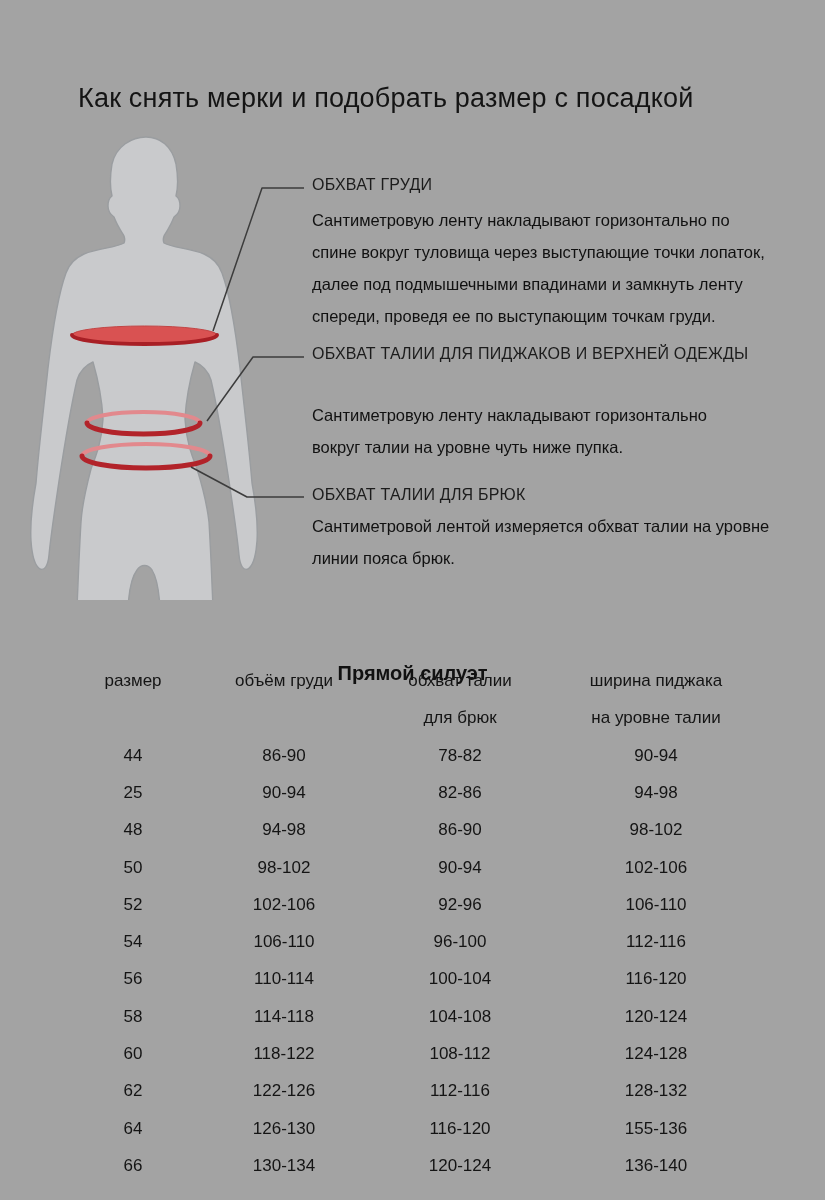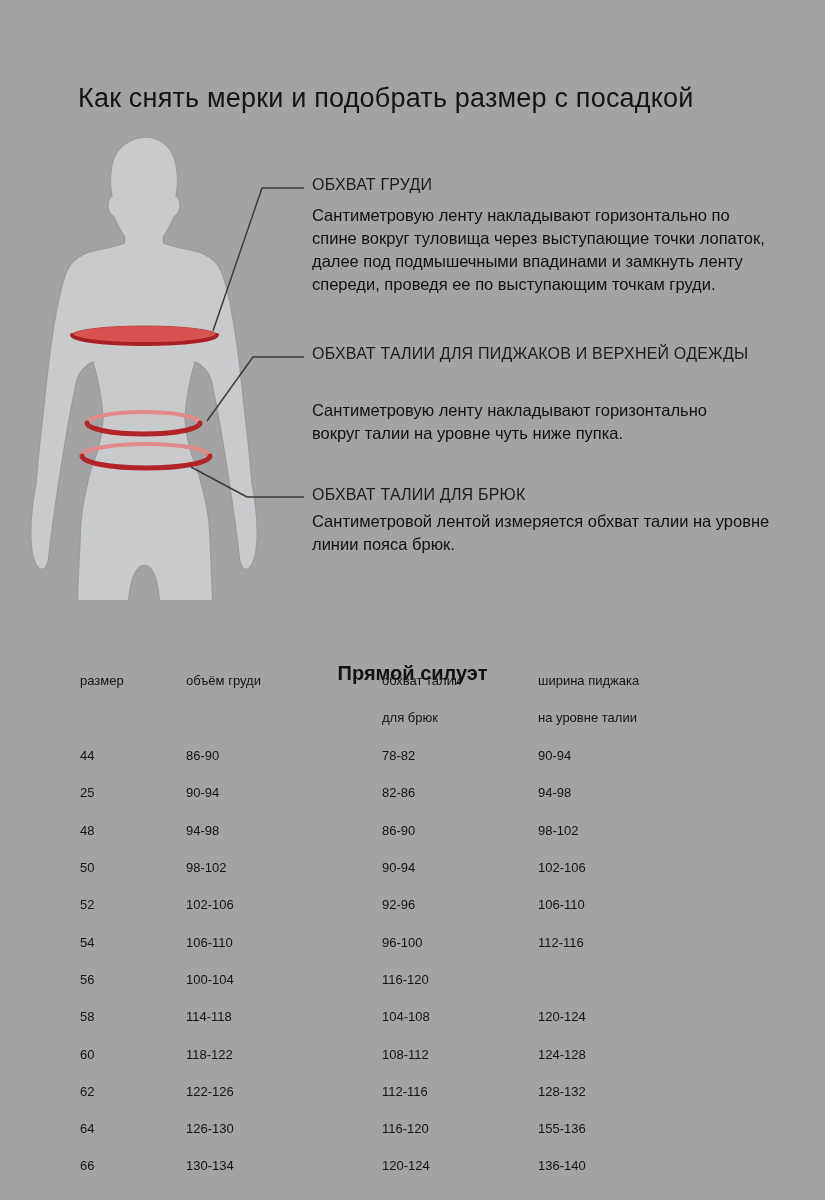--- a/index.html
+++ b/index.html
@@ -10,41 +10,41 @@
   .title{
     position:absolute;left:78px;top:83px;font-size:27px;font-weight:400;
     letter-spacing:0.2px;color:#141414;white-space:nowrap;
   }
   .fig{position:absolute;left:20px;top:130px;}
   .mh{
     position:absolute;font-size:16px;font-weight:400;color:#1c1c1c;
     white-space:nowrap;letter-spacing:0.2px;
   }
   .mp{
-    position:absolute;font-size:16.5px;line-height:23px;color:#111;
+    position:absolute;font-size:16.5px;line-height:32px;color:#111;
     white-space:pre-line;
   }
   #mh1{left:312px;top:176px;}
   #mp1{left:312px;top:204px;width:460px;}
   #mh2{left:312px;top:345px;}
   #mp2{left:312px;top:389px;width:430px;margin-top:10px;}
   #mh3{left:312px;top:486px;}
   #mp3{left:312px;top:510px;width:480px;}
   .table-wrap{position:absolute;left:80px;top:616px;width:694px;height:584px;}
   .ttitle{
     position:absolute;left:0;top:2px;width:665px;text-align:center;
     font-size:20px;font-weight:700;color:#111;margin-top:44px;
   }
   .thead{position:absolute;left:0;top:46px;width:694px;}
   .tbody{position:absolute;left:0;top:121px;width:694px;}
   .trow{
     display:grid;grid-template-columns:106px 196px 156px 236px;
     height:37.3px;align-items:center;
   }
-  .tcell{font-size:13px;color:#141414;}
+  .tcell{text-align:center;font-size:17px;color:#141414;}
 </style>
 </head>
 <body>
 
 <div class="page">
 
   <div class="title">Как снять мерки и подобрать размер с посадкой</div>
 
   <svg class="fig" width="300" height="470" viewBox="0 0 300 470">
     <path d="M126,7
@@ -178,20 +178,21 @@
           <div class="tcell">106-110</div>
         </div>
         <div class="trow">
           <div class="tcell">54</div>
           <div class="tcell">106-110</div>
           <div class="tcell">96-100</div>
           <div class="tcell">112-116</div>
         </div>
         <div class="trow">
           <div class="tcell">56</div>
+          <div class="tcell">110-114</div>
           <div class="tcell">100-104</div>
           <div class="tcell">116-120</div>
         </div>
         <div class="trow">
           <div class="tcell">58</div>
           <div class="tcell">114-118</div>
           <div class="tcell">104-108</div>
           <div class="tcell">120-124</div>
         </div>
         <div class="trow">

